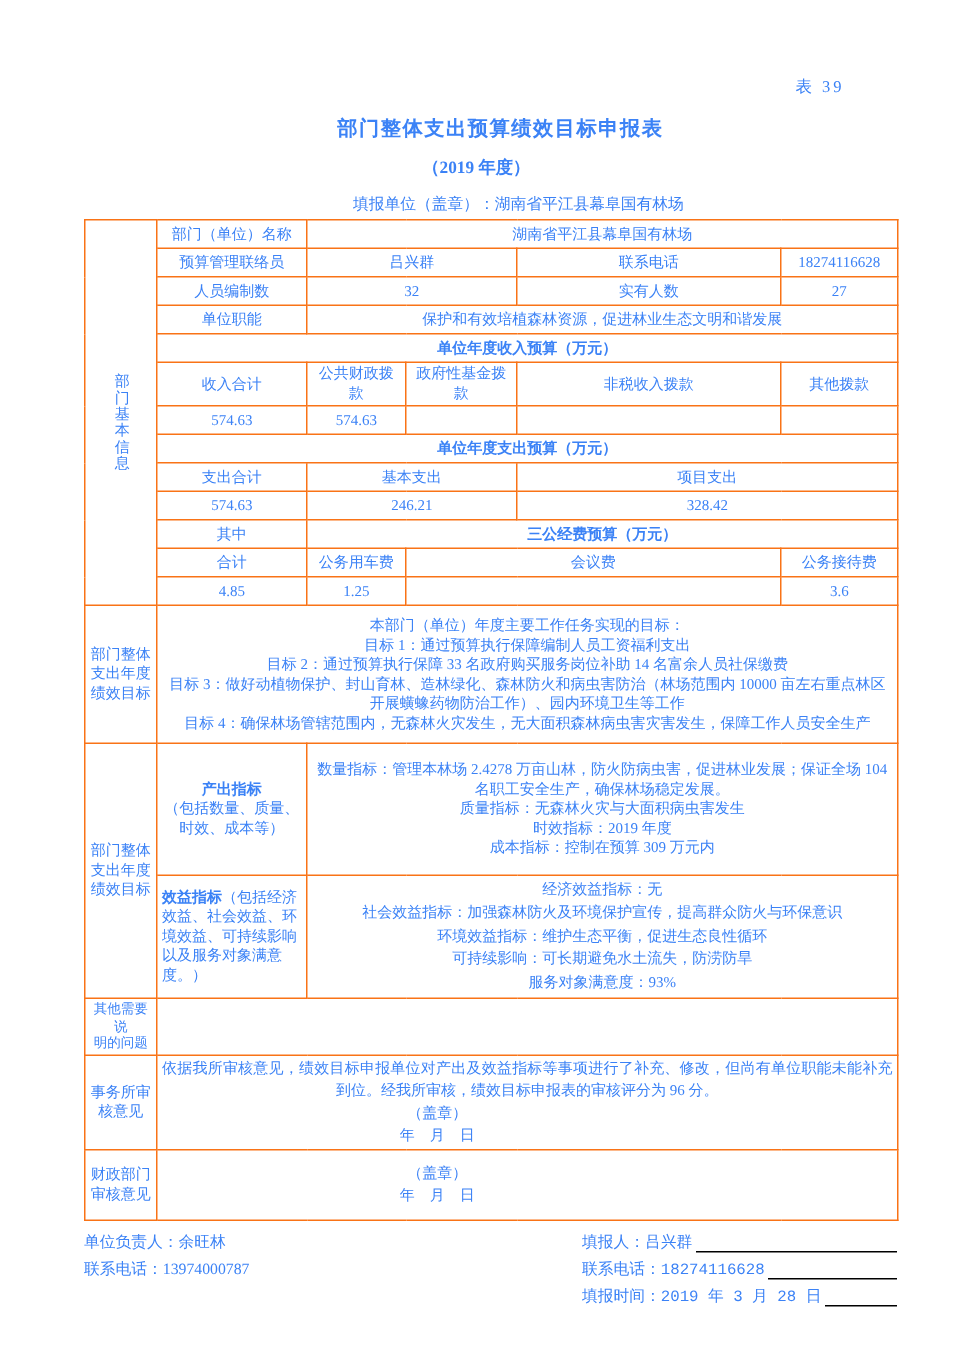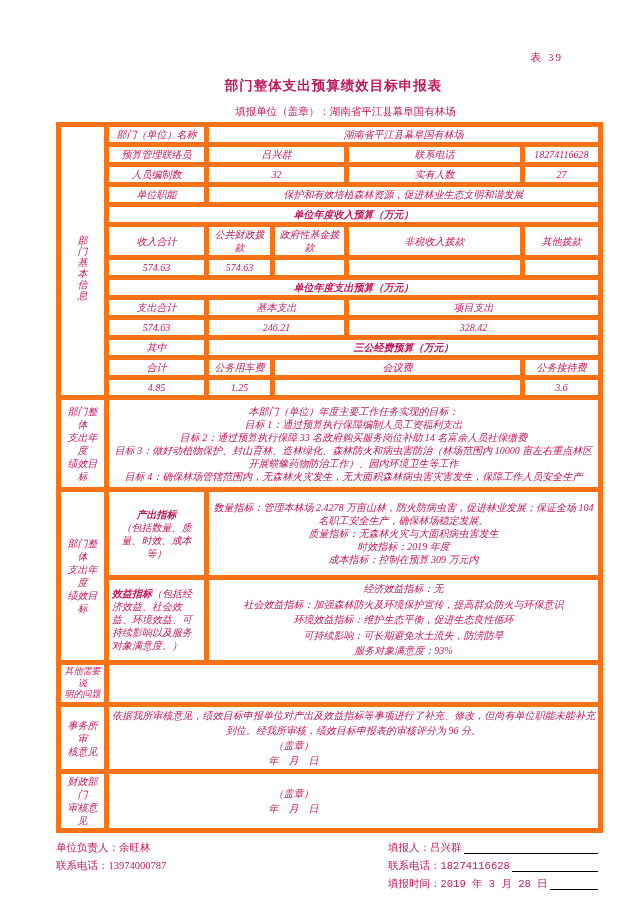--- a/index.html
+++ b/index.html
@@ -1,20 +1,20 @@
 <!DOCTYPE html>
 <html><head>
 <meta charset="utf-8">
 <style>
   html,body { margin:0; padding:0; background:#ffffff; }
   .page {
     position: relative;
     width: 635px; height: 890px;
     background: #ffffff;
-    color: #be185d;
+    color: #3b82f6;
     font-family: "Liberation Serif", "DejaVu Serif", serif;
     overflow: hidden;
   }
   .table-no {
     padding-top: 50px;
     width: 563px;
     text-align: right;
     font-size: 11px;
     letter-spacing: 2px;
   }
@@ -37,29 +37,28 @@
     font-size: 10.5px;
     text-align: center;
   }
   table.form {
     border-collapse: collapse;
     table-layout: fixed;
     width: 542px;
     margin-left: 56px;
   }
   table.form td {
-    border: 5px solid #f97316;
+    border: 1px solid #f97316;
     font-size: 10px;
     text-align: center;
     vertical-align: middle;
     padding: 1px 3px;
     line-height: 1.3;
     overflow: hidden;
     word-break: break-all;
-    font-style: italic;
   }
   tr.h19 { height: 19px; }
   td.bold, .bold { font-weight: bold; }
   td.vlabel { padding: 0; }
   .vtext {
     writing-mode: vertical-rl;
     text-orientation: upright;
     letter-spacing: 11px;
     font-size: 10px;
     display: inline-block;
@@ -108,20 +107,21 @@
     height: 1px;
   }
 </style>
 </head>
 <body>
 
 <div class="page">
 
   <div class="table-no">表 39</div>
   <div class="title">部门整体支出预算绩效目标申报表</div>
+  <div class="year">（2019 年度）</div>
   <div class="unit-line">填报单位（盖章）：湖南省平江县幕阜国有林场</div>
 
   <table class="form">
     <colgroup>
       <col style="width:48px">
         <col style="width:100px">
         <col style="width:66px">
       <col style="width:74px">
         <col style="width:176px">
         <col style="width:78px">

